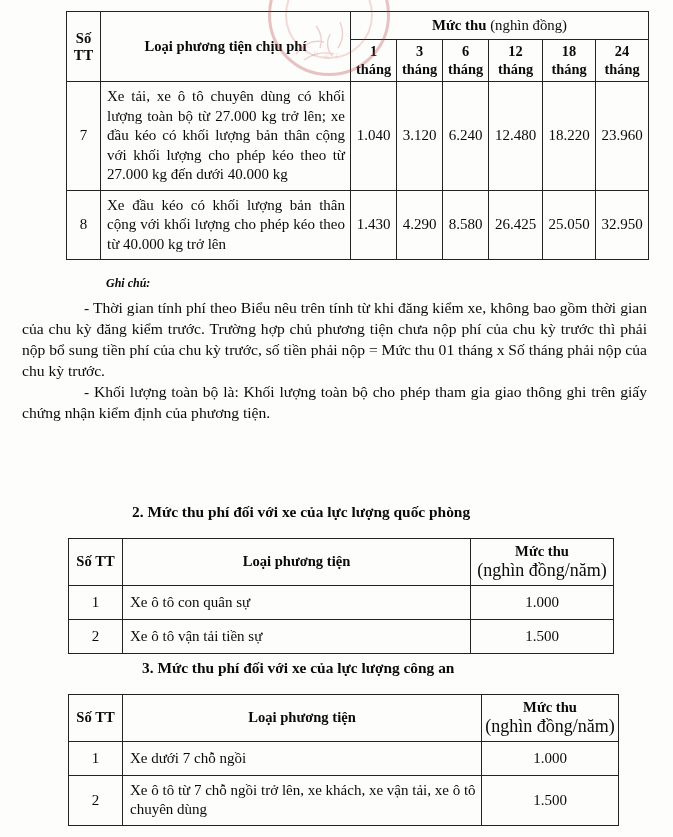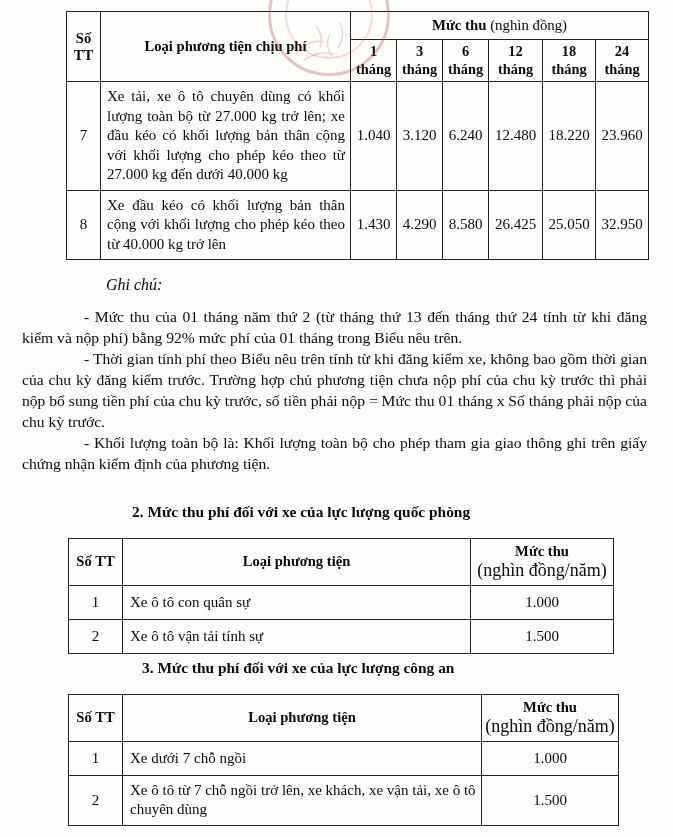--- a/index.html
+++ b/index.html
@@ -110,25 +110,25 @@
 
   
   .notes {
     position: absolute;
     left: 22px;
     top: 276px;
     width: 629px;
     z-index: 2;
   }
   .notes-title {
-    font-weight: normal;
+    font-weight: bold;
     font-style: italic;
-    font-size: 16px;
+    font-size: 12px;
     margin-left: 84px;
-    margin-bottom: 13px;
+    margin-bottom: 7px;
   }
   .note-p {
     font-size: 15.6px;
     line-height: 1.345;
     text-indent: 62px;
     text-align: justify;
     margin: 0 0 0 0;
     padding: 0 4px 0 0;
   }
 
@@ -273,21 +273,20 @@
       <td class="c-val">8.580</td>
       <td class="c-val">26.425</td>
       <td class="c-val">25.050</td>
       <td class="c-val">32.950</td>
     </tr>
   </tbody>
 </table>
 
 <div class="notes">
   <div class="notes-title">Ghi chú:</div>
-  <p class="note-p">- Mức thu của 01 tháng năm thứ 2 (từ tháng thứ 13 đến tháng thứ 24 tính từ khi đăng kiểm và nộp phí) bằng 92% mức phí của 01 tháng trong Biểu nêu trên.</p>
   <p class="note-p">- Thời gian tính phí theo Biểu nêu trên tính từ khi đăng kiểm xe, không bao gồm thời gian của chu kỳ đăng kiểm trước. Trường hợp chủ phương tiện chưa nộp phí của chu kỳ trước thì phải nộp bổ sung tiền phí của chu kỳ trước, số tiền phải nộp = Mức thu 01 tháng x Số tháng phải nộp của chu kỳ trước.</p>
   <p class="note-p">- Khối lượng toàn bộ là: Khối lượng toàn bộ cho phép tham gia giao thông ghi trên giấy chứng nhận kiểm định của phương tiện.</p>
 </div>
 
 <div class="sec-head sec-head-2">2. Mức thu phí đối với xe của lực lượng quốc phòng</div>
 
 <table class="tbl-small tbl-qp">
   <colgroup>
     <col style="width:54px">
     <col style="width:348px">
@@ -304,21 +303,21 @@
     </tr>
   </thead>
   <tbody>
     <tr style="height:34px">
       <td class="s-no">1</td>
       <td class="s-desc">Xe ô tô con quân sự</td>
       <td class="s-val">1.000</td>
     </tr>
     <tr style="height:34px">
       <td class="s-no">2</td>
-      <td class="s-desc">Xe ô tô vận tải tính sự</td>
+      <td class="s-desc">Xe ô tô vận tải tiền sự</td>
       <td class="s-val">1.500</td>
     </tr>
   </tbody>
 </table>
 
 <div class="sec-head sec-head-3">3. Mức thu phí đối với xe của lực lượng công an</div>
 
 <table class="tbl-small tbl-ca">
   <colgroup>
     <col style="width:54px">

